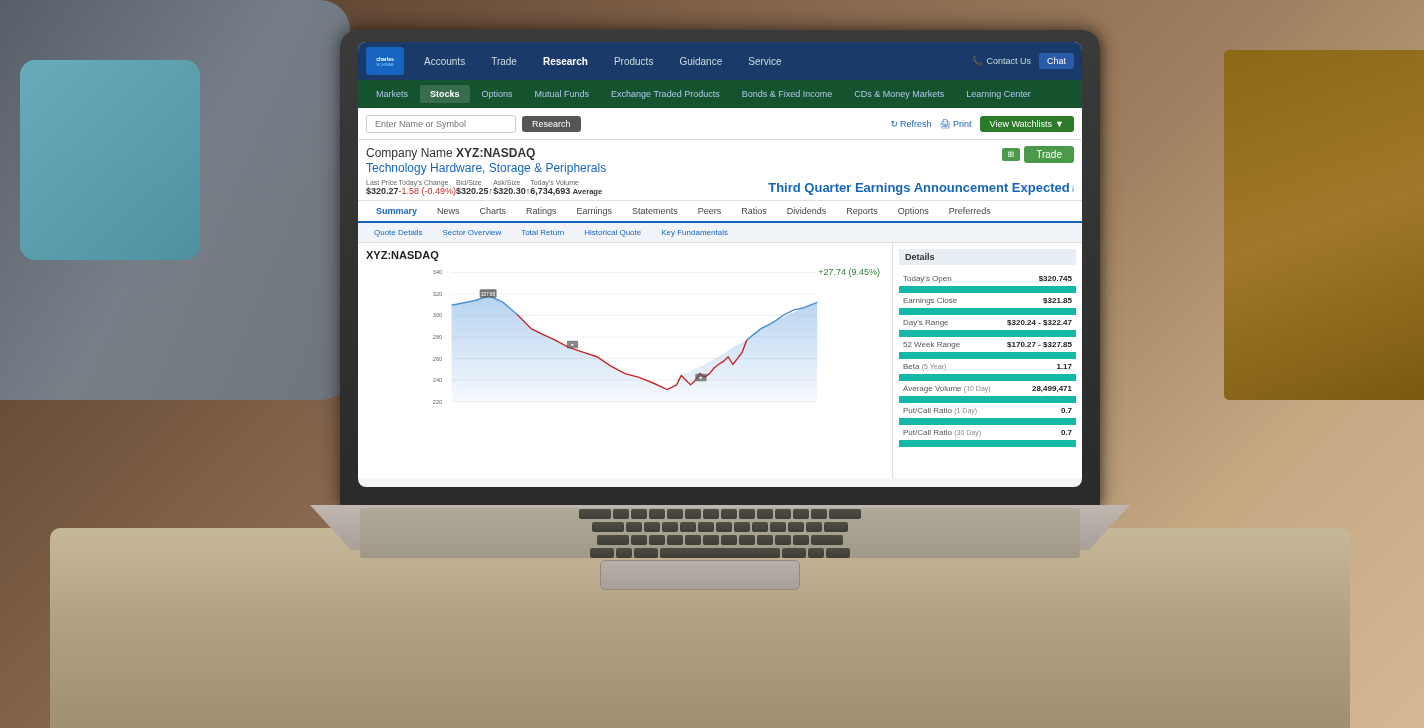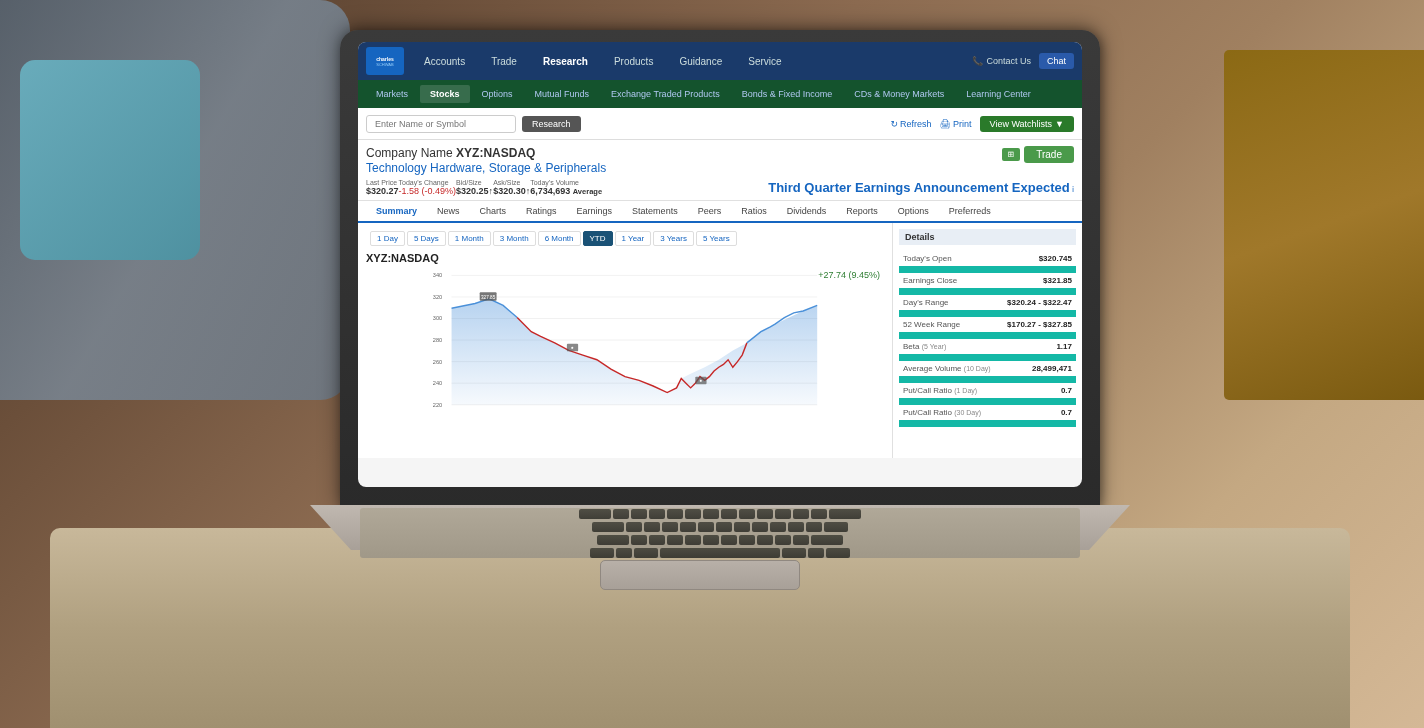--- a/index.html
+++ b/index.html
@@ -645,35 +645,31 @@
             <div class="tab-item">Earnings</div>
             <div class="tab-item">Statements</div>
             <div class="tab-item">Peers</div>
             <div class="tab-item">Ratios</div>
             <div class="tab-item">Dividends</div>
             <div class="tab-item">Reports</div>
             <div class="tab-item">Options</div>
             <div class="tab-item">Preferreds</div>
           </div>
 
+          <div class="sub-tab-nav">
+            <div class="sub-tab">Quote Details</div>
+            <div class="sub-tab">Sector Overview</div>
+            <div class="sub-tab">Total Return</div>
+            <div class="sub-tab">Historical Quote</div>
+            <div class="sub-tab">Key Fundamentals</div>
+          </div>
 
           <div class="main-content">
             <div class="chart-area">
 
-              <div class="time-range">
-                <button class="time-btn">1 Day</button>
-                <button class="time-btn">5 Days</button>
-                <button class="time-btn">1 Month</button>
-                <button class="time-btn">3 Month</button>
-                <button class="time-btn">6 Month</button>
-                <button class="time-btn active">YTD</button>
-                <button class="time-btn">1 Year</button>
-                <button class="time-btn">3 Years</button>
-                <button class="time-btn">5 Years</button>
-              </div>
 
               <div style="position:relative; padding: 2px 4px;">
                 <span class="chart-symbol">XYZ:NASDAQ</span>
                 <span class="chart-change">+27.74 (9.45%)</span>
               </div>
 
               <div class="chart-svg-container">
                 <svg width="100%" height="100%" viewBox="0 0 420 160">
 
                   <text x="5" y="12" font-size="6" fill="#666">340</text>

